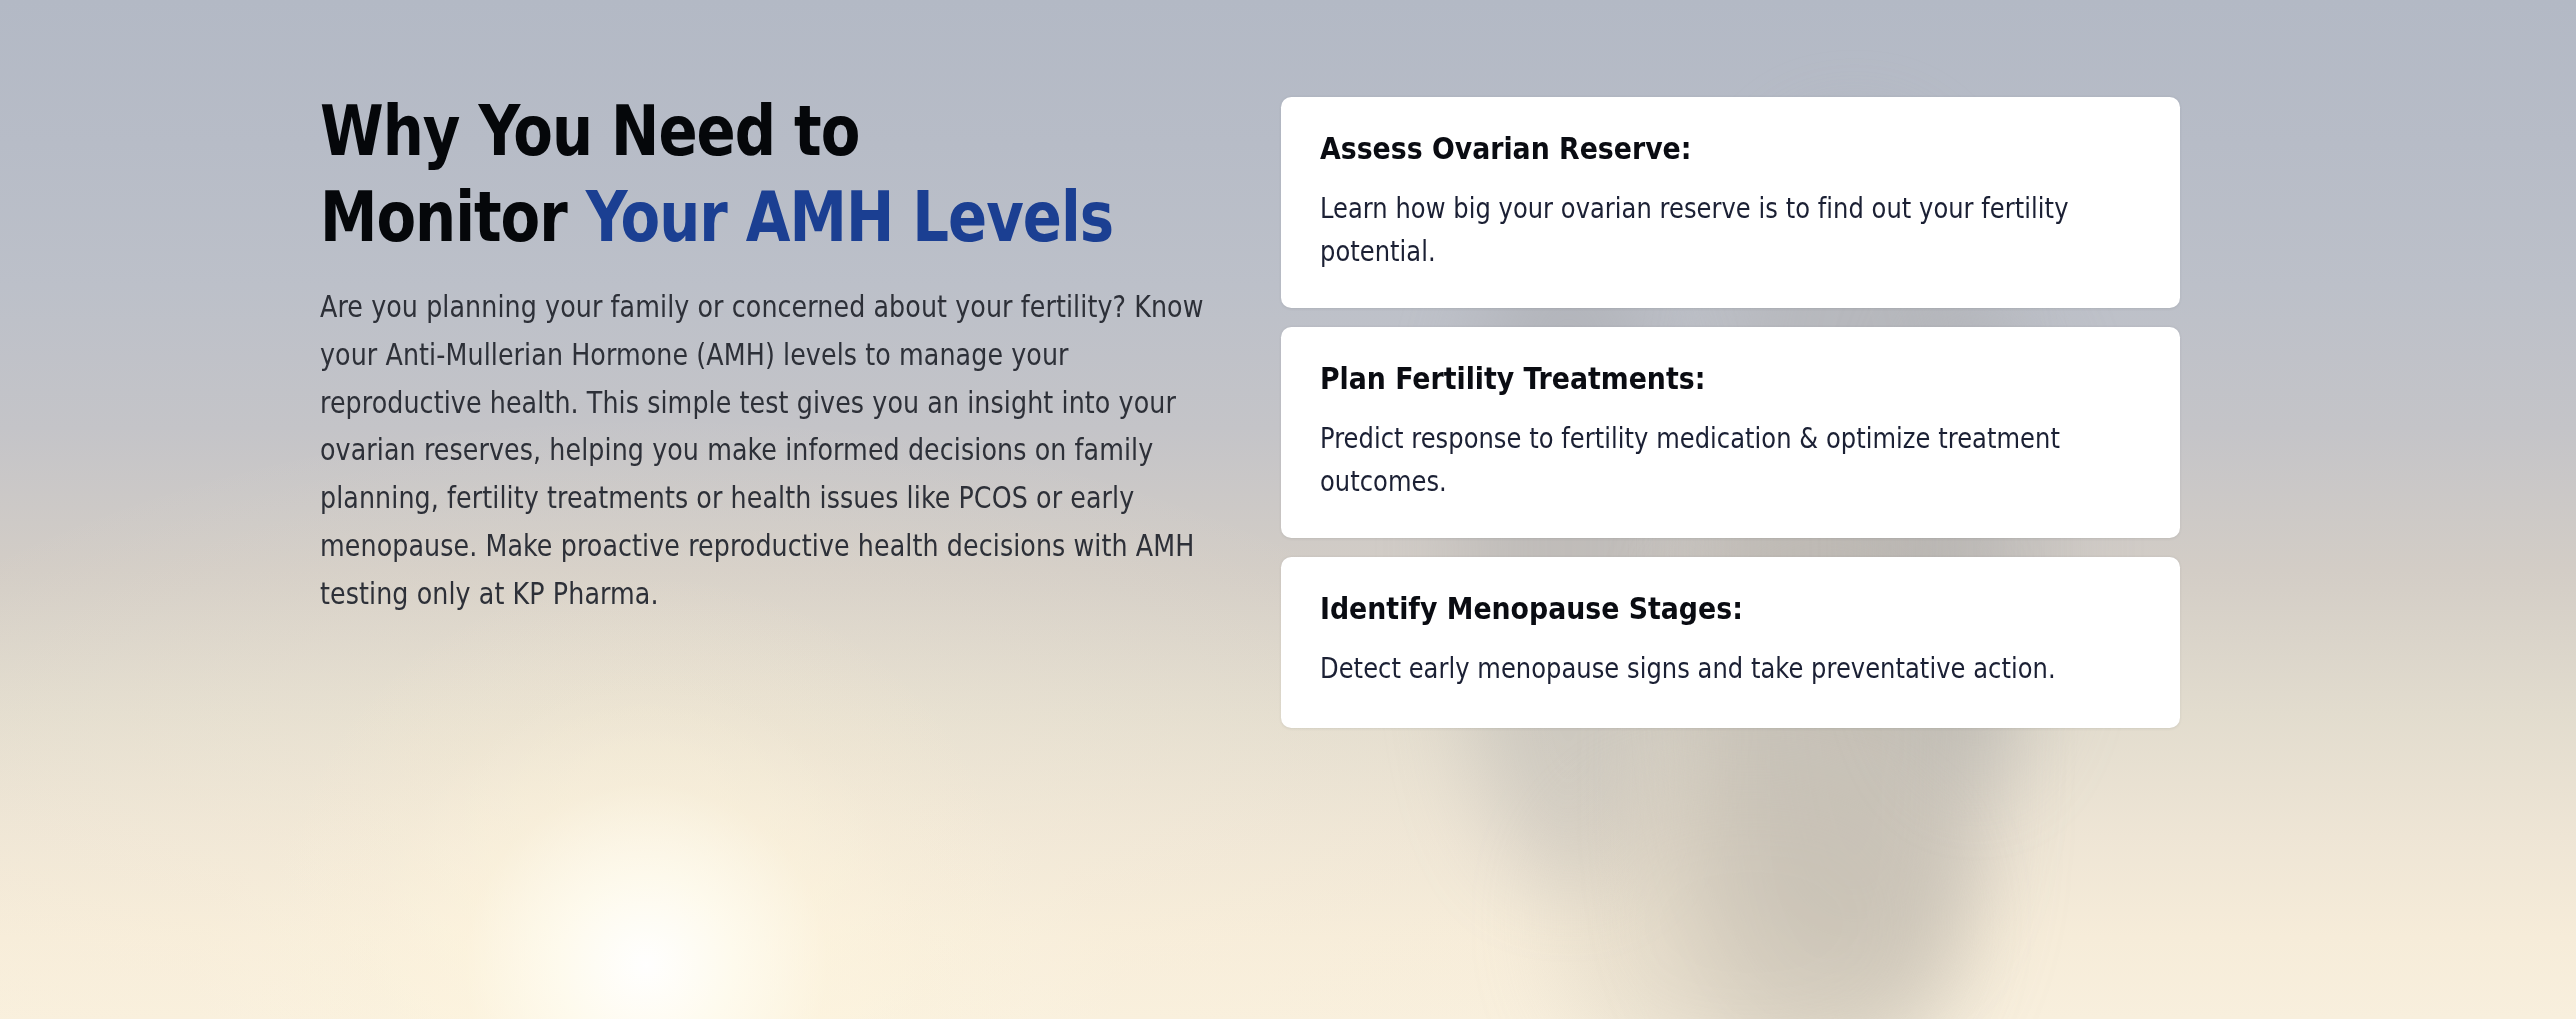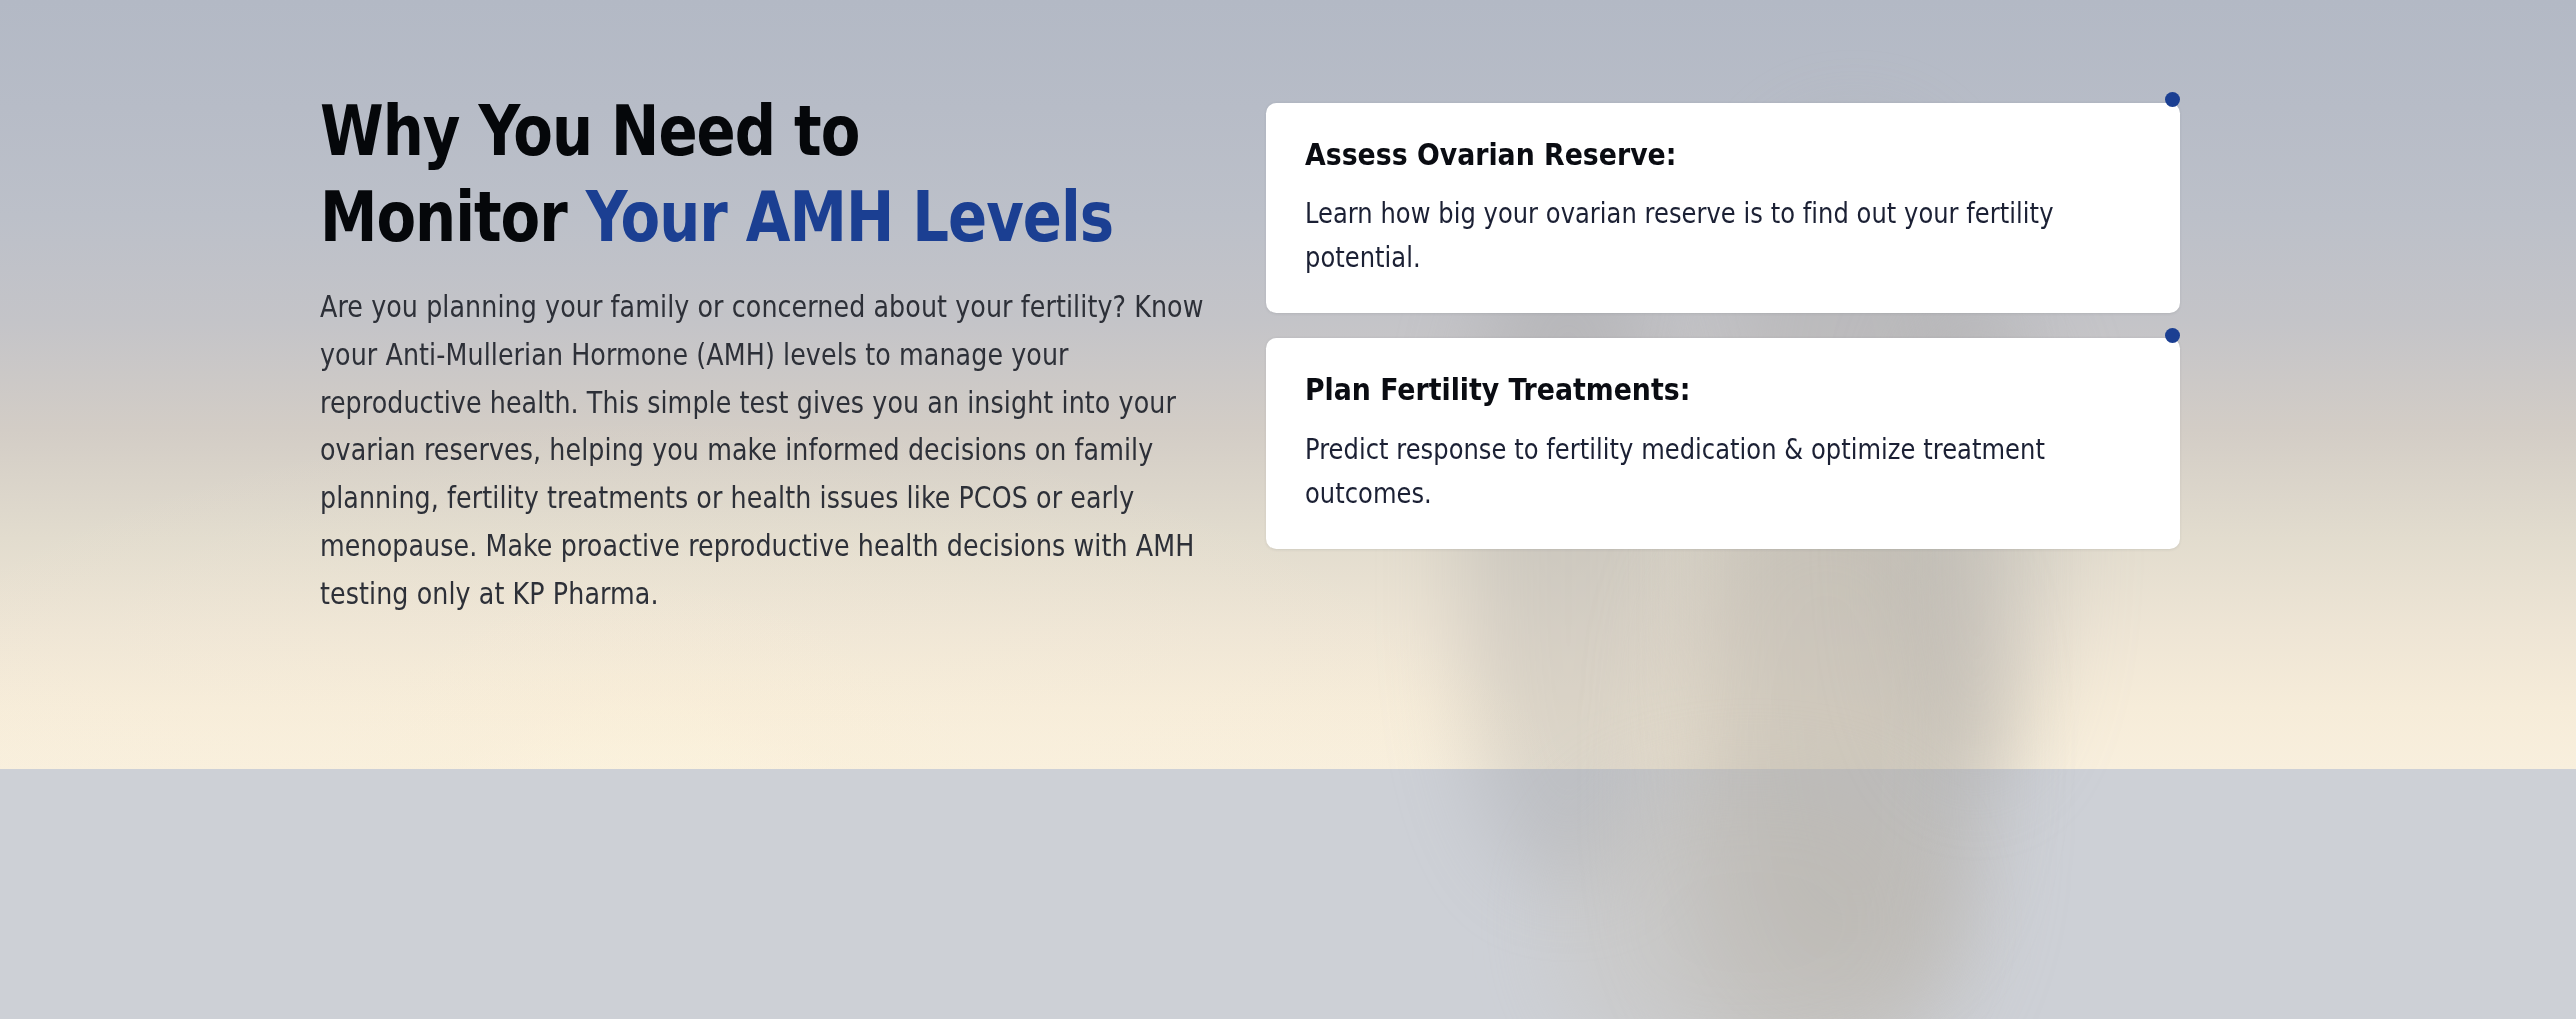--- a/index.html
+++ b/index.html
@@ -56,21 +56,21 @@
       rgba(248,236,210,0) 100%);
   }
   .bg-glow-wide {
     background:radial-gradient(ellipse 1030px 581px at 656px 993px,
       rgba(255,250,233,.55) 0%,
       rgba(252,242,221,.26) 45%,
       rgba(250,238,212,0) 100%);
   }
 
   
-  .page { position:relative; width:2576px; height:769px; }
+  .page { position:relative; width:2576px; height:1019px; }
 
   
   .intro { position:absolute; left:320px; top:89px; width:927px; }
 
   .headline {
     font-family:"Liberation Sans Narrow","DejaVu Sans Condensed","Liberation Sans", sans-serif;
     font-weight:700;
     font-size:69px;
     line-height:1.24;
     letter-spacing:-1.1px;
@@ -99,22 +99,21 @@
     left:1267px; top:97px;
     width:913px;
     display:flex;
     flex-direction:column;
     gap:19.7px;
   }
 
   .card {
     position:relative;
     display:flex;
-    align-items:flex-end;
-    flex-direction:column;
+    align-items:center;
   }
 
   .card-accent {
     flex:0 0 15px;
     width:15px;
     background:#1b3f92;
     border-radius:8.4px;
     margin:-4.7px 0;
     z-index:2;
   }
@@ -191,17 +190,24 @@
     </div>
 
     <div class="card card-2">
       <div class="card-accent"></div>
       <div class="card-body">
         <div class="card-title">Plan Fertility Treatments:</div>
         <div class="card-text">Predict response to fertility medication &amp; optimize treatment outcomes.</div>
       </div>
     </div>
 
+    <div class="card card-3">
+      <div class="card-accent"></div>
+      <div class="card-body">
+        <div class="card-title">Identify Menopause Stages:</div>
+        <div class="card-text">Detect early menopause signs and take preventative action.</div>
+      </div>
+    </div>
 
 
   </div>
 </div>
 
 
 </body></html>

